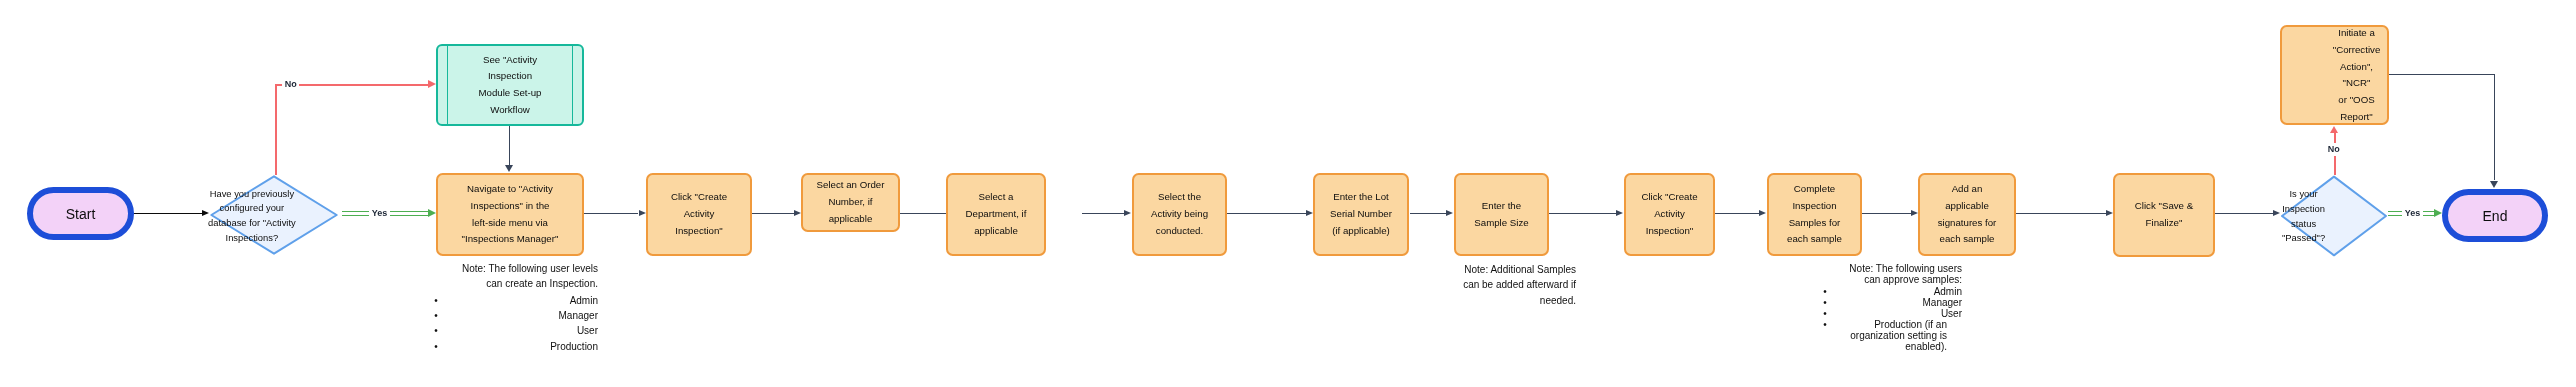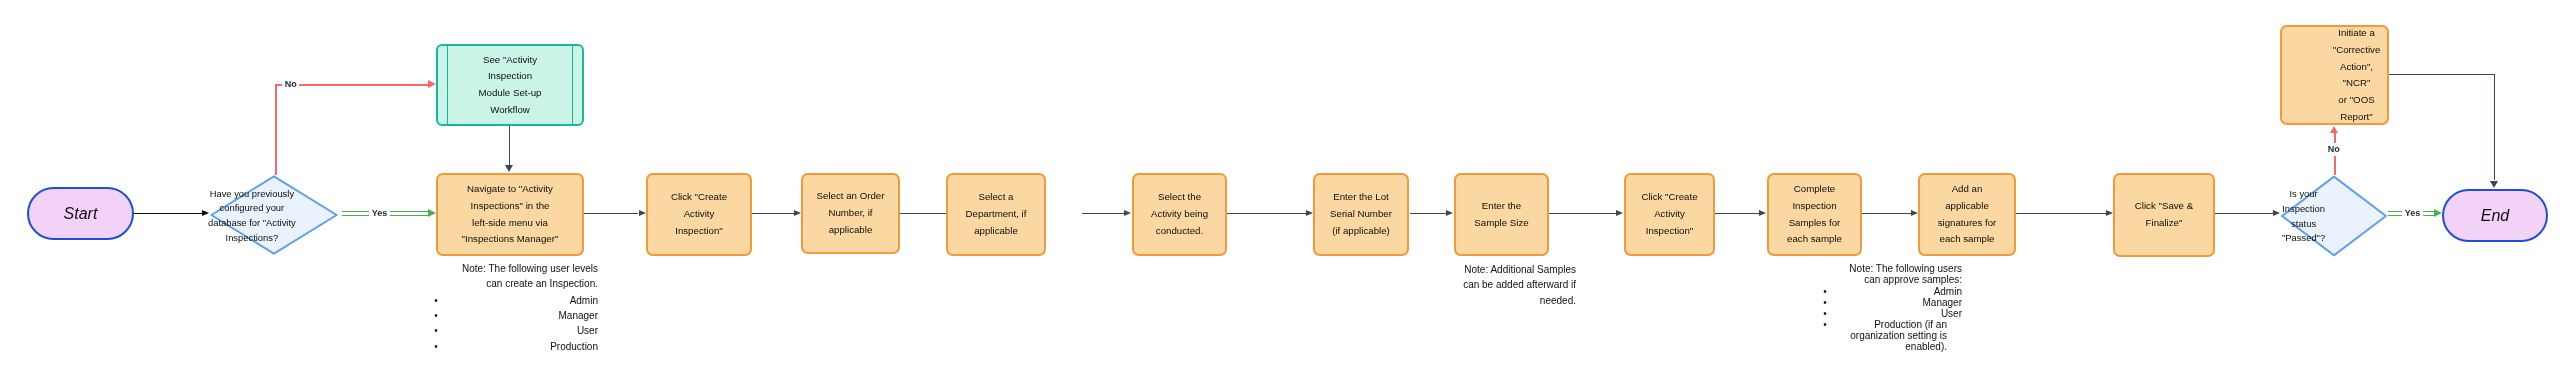--- a/index.html
+++ b/index.html
@@ -1,21 +1,21 @@
 <!DOCTYPE html>
 <html style="font-size:10.7px"><head>
 <meta charset="utf-8">
 <style>
   html,body{margin:0;padding:0;background:#ffffff;}
   body{font-family:"Liberation Sans","DejaVu Sans",sans-serif;}
   #canvas{position:relative;width:2576px;height:388px;background:#ffffff;overflow:hidden;}
 
   .node{position:absolute;box-sizing:border-box;display:flex;align-items:center;justify-content:center;text-align:center;color:#0d0d0d;}
   .proc{background:#FBD7A1;border:2px solid #F09A3C;border-radius:6.7px;font-size:9.7px;line-height:16.7px;}
-  .term{background:#F3D2F8;border:2px solid #1d4ed8;border-radius:28px;font-size:16px;font-style:italic;}
+  .term{background:#F3D2F8;border:6px solid #1d4ed8;border-radius:28px;font-size:14px;}
   .pre{background:#CBF4E9;border:2px solid #16B89B;border-radius:6px;font-size:9.7px;line-height:16.7px;}
   .sideline{position:absolute;top:0;bottom:0;width:1.7px;background:#16B89B;}
   .shape-text{white-space:pre-line;display:block;}
 
   .dsvg{position:absolute;}
   .dtext{position:absolute;display:flex;align-items:center;text-align:center;font-size:9.4px;line-height:14.7px;color:#0d0d0d;}
 
   .hline{position:absolute;height:1.3px;background:#39455A;}
   .vline{position:absolute;width:1.3px;background:#39455A;}
   .redbg{background:#F4696C;}
@@ -135,21 +135,21 @@
 left-side menu via
 "Inspections Manager"</span>
   </div>
 
   <div class="node proc" style="left:646px;top:173px;width:106px;height:83px;">
     <span class="shape-text">Click "Create
 Activity
 Inspection"</span>
   </div>
 
-  <div class="node proc" style="left:801px;top:173px;width:99px;height:81px;">
+  <div class="node proc" style="left:801px;top:173px;width:99px;height:59px;">
     <span class="shape-text">Select an Order
 Number, if
 applicable</span>
   </div>
 
   <div class="node proc" style="left:946px;top:173px;width:100px;height:83px;">
     <span class="shape-text">Select a
 Department, if
 applicable</span>
   </div>

